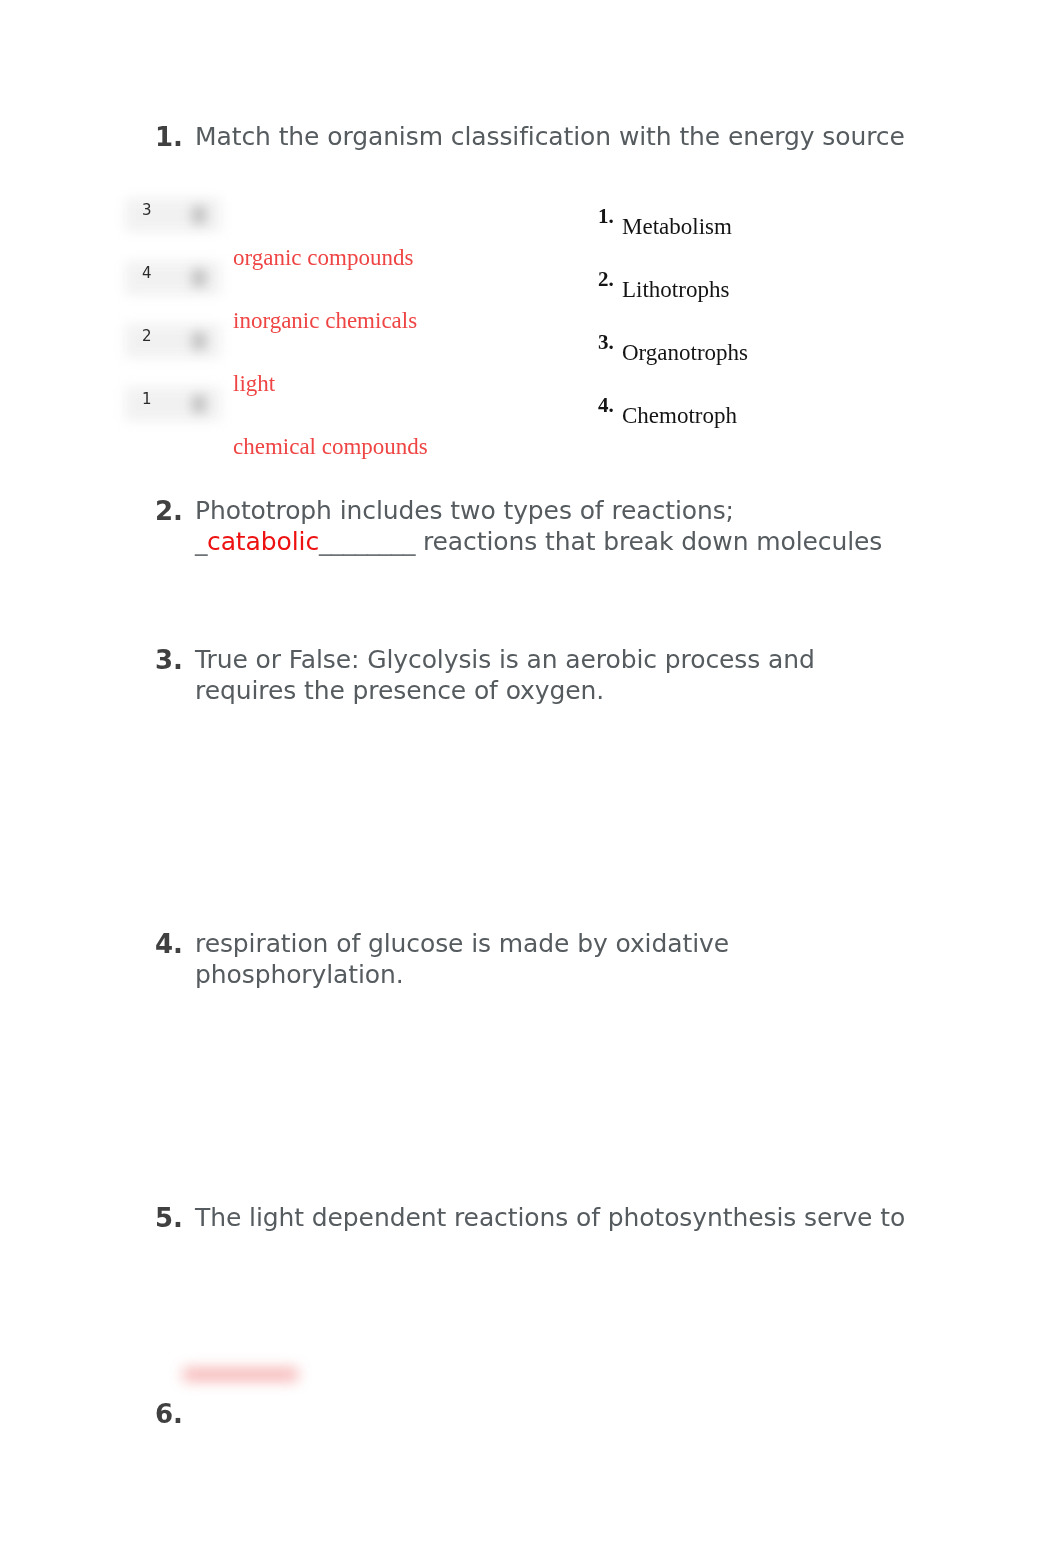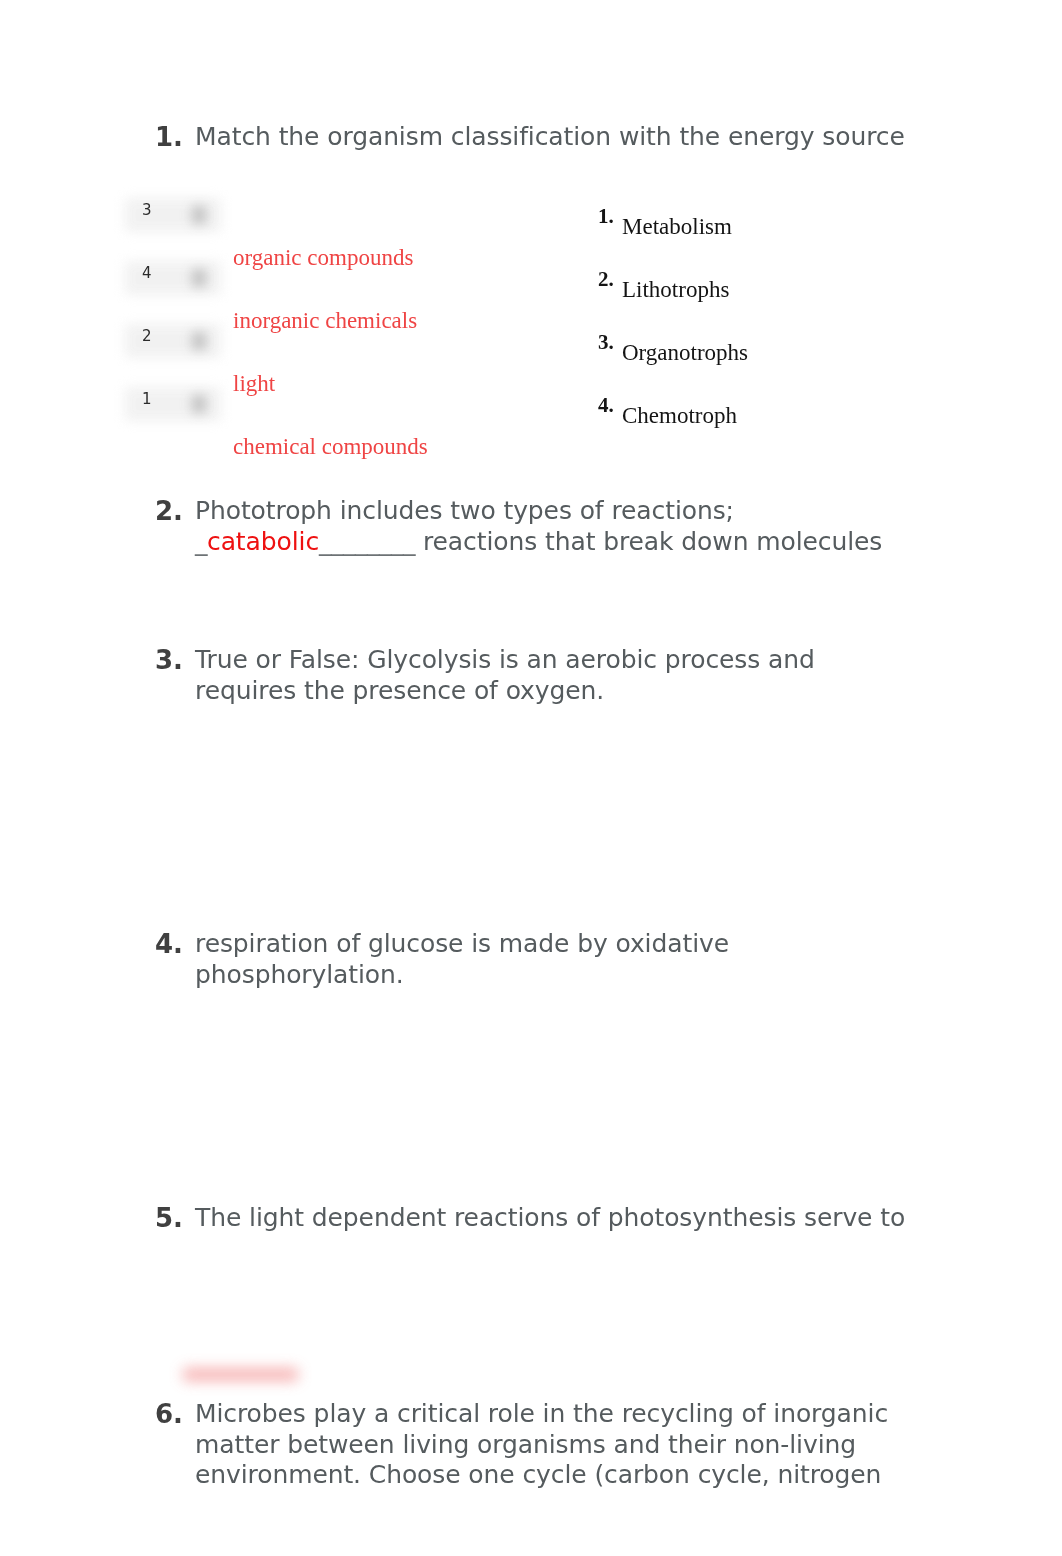--- a/index.html
+++ b/index.html
@@ -230,20 +230,15 @@
     <span class="q-num">5.</span>
     <span class="q-body">
       <span class="q-line">The light dependent reactions of photosynthesis serve to</span>
     </span>
   </div>
 
   <div class="smudge"></div>
 
   <div class="q" style="left:155px; top:1399px; width:830px;">
     <span class="q-num">6.</span>
-    <span class="q-body">
-      <span class="q-line">Microbes play a critical role in the recycling of inorganic</span>
-      <span class="q-line">matter between living organisms and their non-living</span>
-      <span class="q-line">environment. Choose one cycle (carbon cycle, nitrogen</span>
-    </span>
   </div>
 
 </div>
 
 </body></html>

